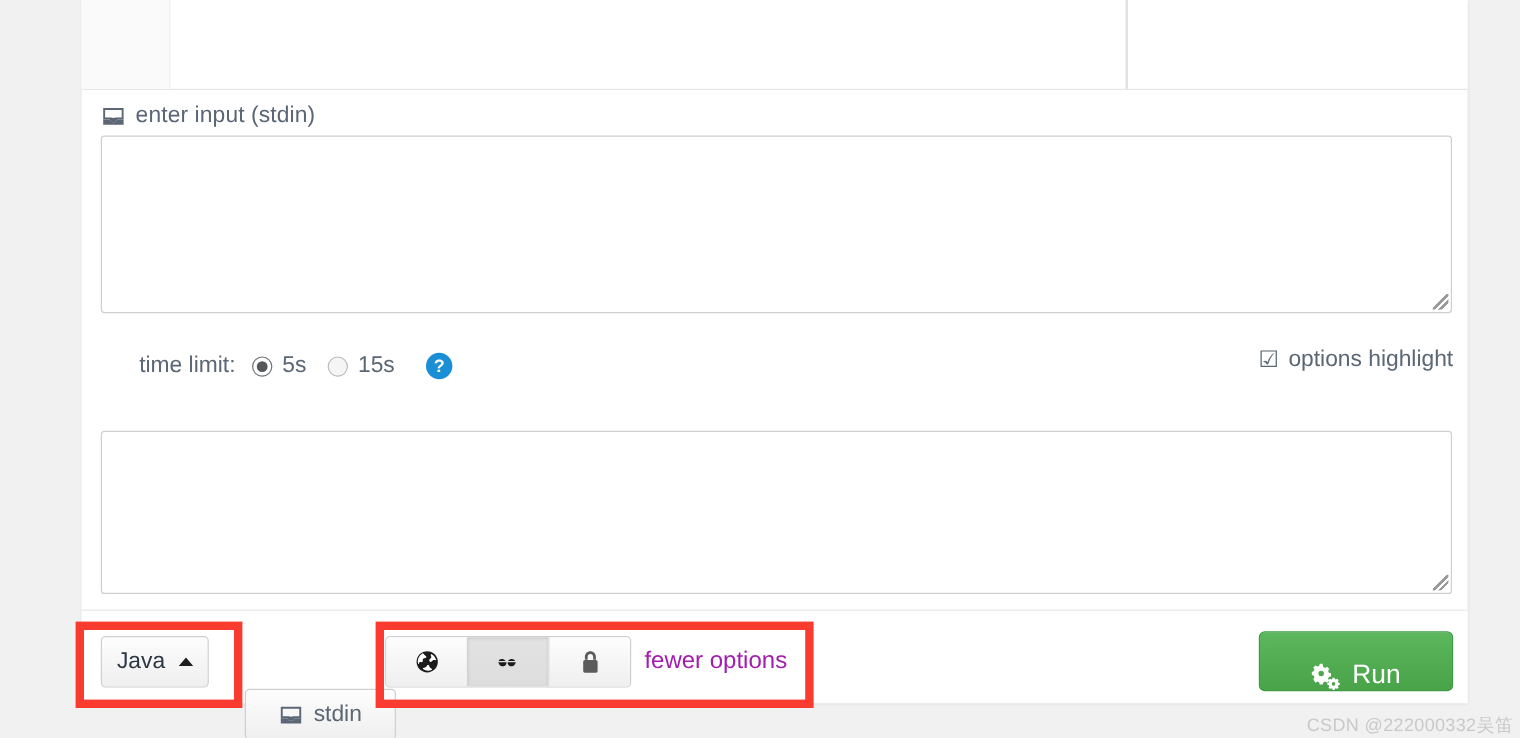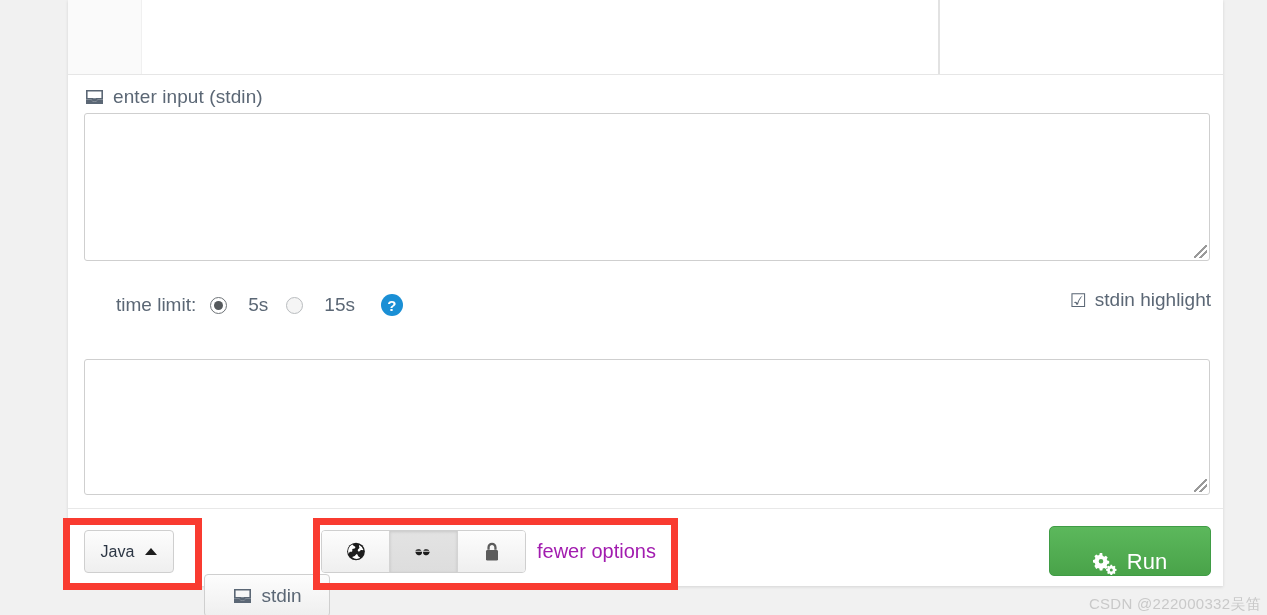--- a/index.html
+++ b/index.html
@@ -109,21 +109,21 @@
     align-items: center;
     height: 30px;
     font-size: 19px;
     color: #5b6775;
     white-space: nowrap;
   }
   .tl-text { margin-right: 14px; margin-left: 32px; }
   .radio-wrap {
     display: inline-flex;
     align-items: center;
-    gap: 21px;
+    gap: 8px;
     margin-right: 18px;
     cursor: pointer;
   }
   .radio {
     width: 17px;
     height: 17px;
     border-radius: 50%;
     border: 1px solid #b9bcbf;
     background: #f5f5f5;
     box-sizing: border-box;
@@ -202,21 +202,21 @@
     display: inline-flex;
     align-items: center;
     justify-content: center;
     gap: 9px;
     font-size: 19px;
     color: #44505e;
     cursor: pointer;
     user-select: none;
   }
   .btn-lang { left: 16px; top: 21px; width: 90px; height: 43px; gap: 11px; }
-  .btn-lang .lang-name { color: #2c3644; font-size: 16px; }
+  .btn-lang .lang-name { color: #2c3644; font-size: 19px; }
   .caret-up {
     width: 0; height: 0;
     border-left: 6px solid transparent;
     border-right: 6px solid transparent;
     border-bottom: 7px solid #1d1d1d;
   }
 
   .btn-stdin { left: 136px; top: 21px; width: 126px; height: 43px; color: #5b6775; margin-top: 44px; }
 
   
@@ -338,21 +338,21 @@
       <span class="radio-wrap">
         <span class="radio"></span>
         <span class="radio-text">15s</span>
       </span>
 
       <span class="help-badge">?</span>
     </div>
 
     <div class="syntax-row">
       <span class="chk-glyph">☑</span>
-      <span>stdin highlight</span>
+      <span>options highlight</span>
     </div>
 
 
     <div class="ta ta-note">
       
     </div>
 
     <div class="toolbar">
 
       <div class="btn btn-lang">

